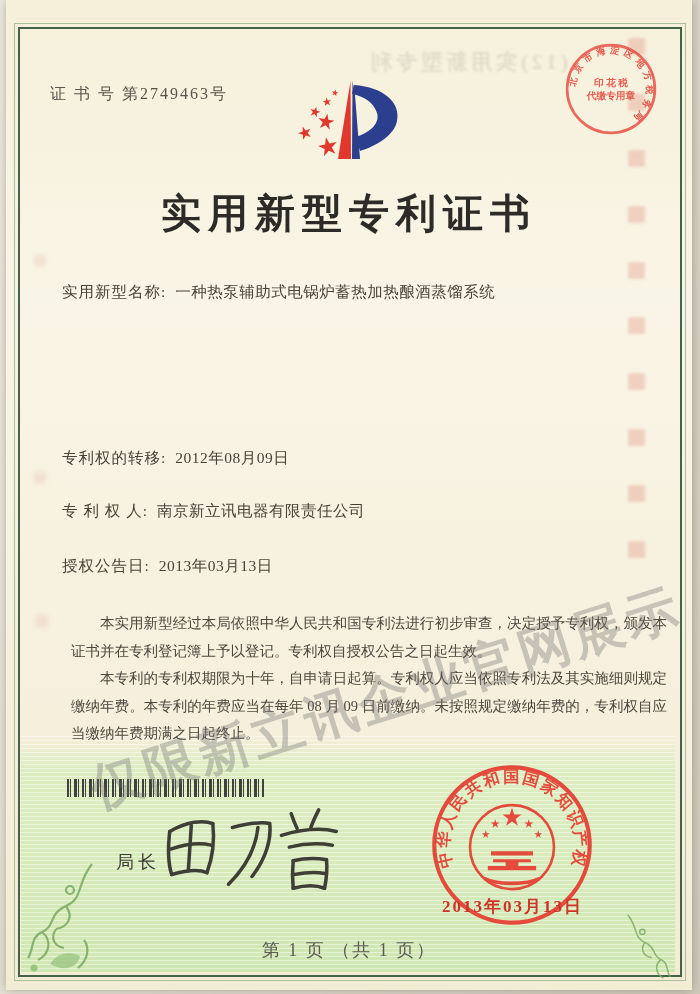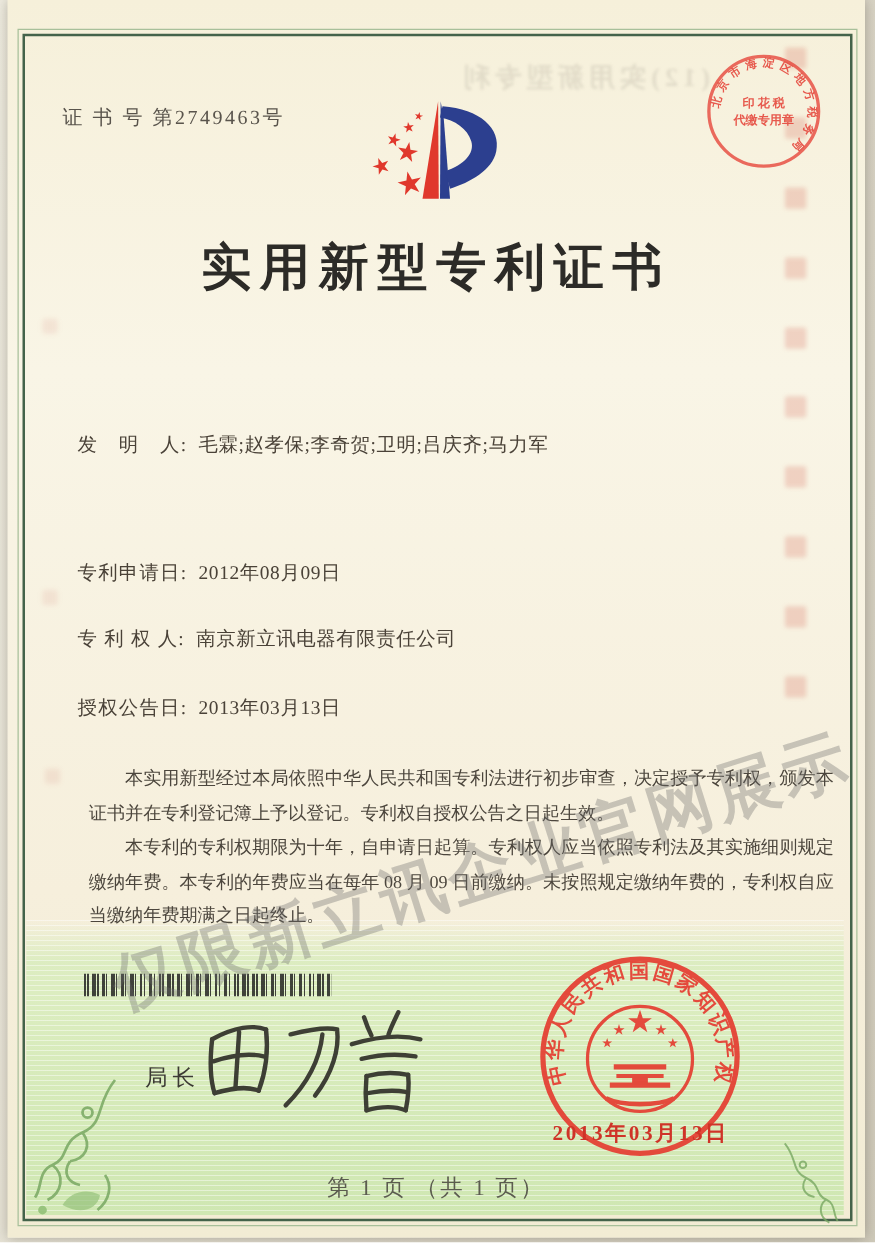--- a/index.html
+++ b/index.html
@@ -102,25 +102,25 @@
         <polygon points="78.5,6 66,84 79,84"></polygon>
       </g>
       <g fill="#2c3f8f">
         <polygon points="80.5,6 80,84 88,84 83,20"></polygon>
         <path d="M82,10 C112,12 129,28 125,46 C122,61 104,71 88,76 L84,62 C99,57 108,48 105,38 C102,28 92,21 80,19 Z"></path>
       </g>
     </svg>
 
     <div class="title">实用新型专利证书</div>
 
-    <div class="field" style="top:346px">
-      <span class="lab">发　明　人:</span><span class="val">毛霖;赵孝保;李奇贺;卫明;吕庆齐;马力军</span>
+    <div class="field" style="top:282px">
+      <span class="lab">实用新型名称:</span><span class="val">一种热泵辅助式电锅炉蓄热加热酿酒蒸馏系统</span>
     </div>
     <div class="field" style="top:448px">
-      <span class="lab">专利申请日:</span><span class="val">2012年08月09日</span>
+      <span class="lab">专利权的转移:</span><span class="val">2012年08月09日</span>
     </div>
     <div class="field" style="top:501px">
       <span class="lab">专 利 权 人:</span><span class="val">南京新立讯电器有限责任公司</span>
     </div>
     <div class="field" style="top:556px">
       <span class="lab">授权公告日:</span><span class="val">2013年03月13日</span>
     </div>
 
     <div class="body-text">
       <p>本实用新型经过本局依照中华人民共和国专利法进行初步审查，决定授予专利权，颁发本证书并在专利登记簿上予以登记。专利权自授权公告之日起生效。</p>

